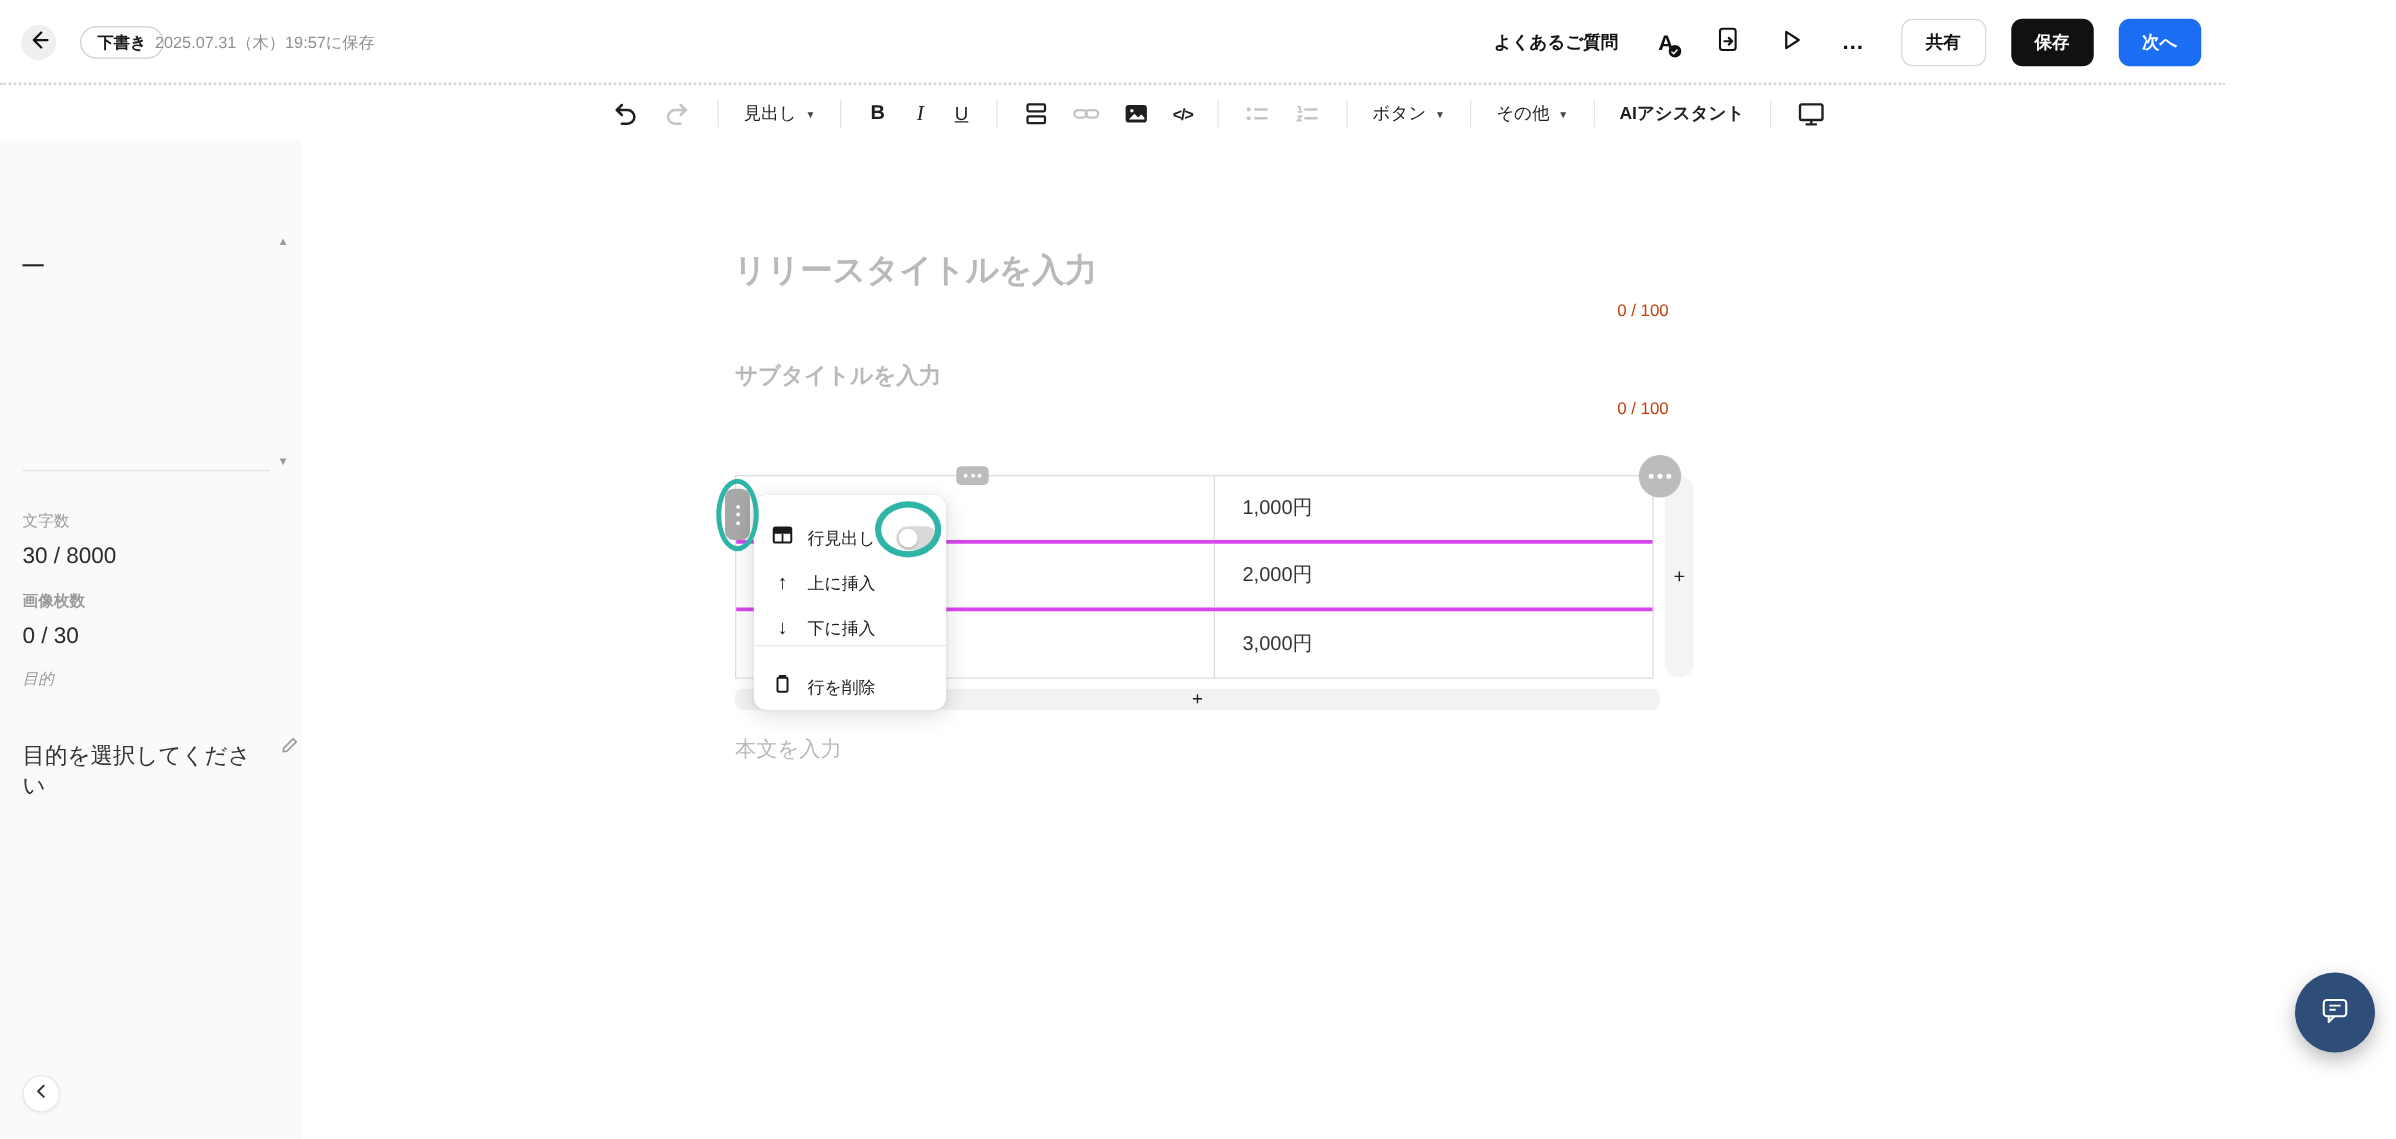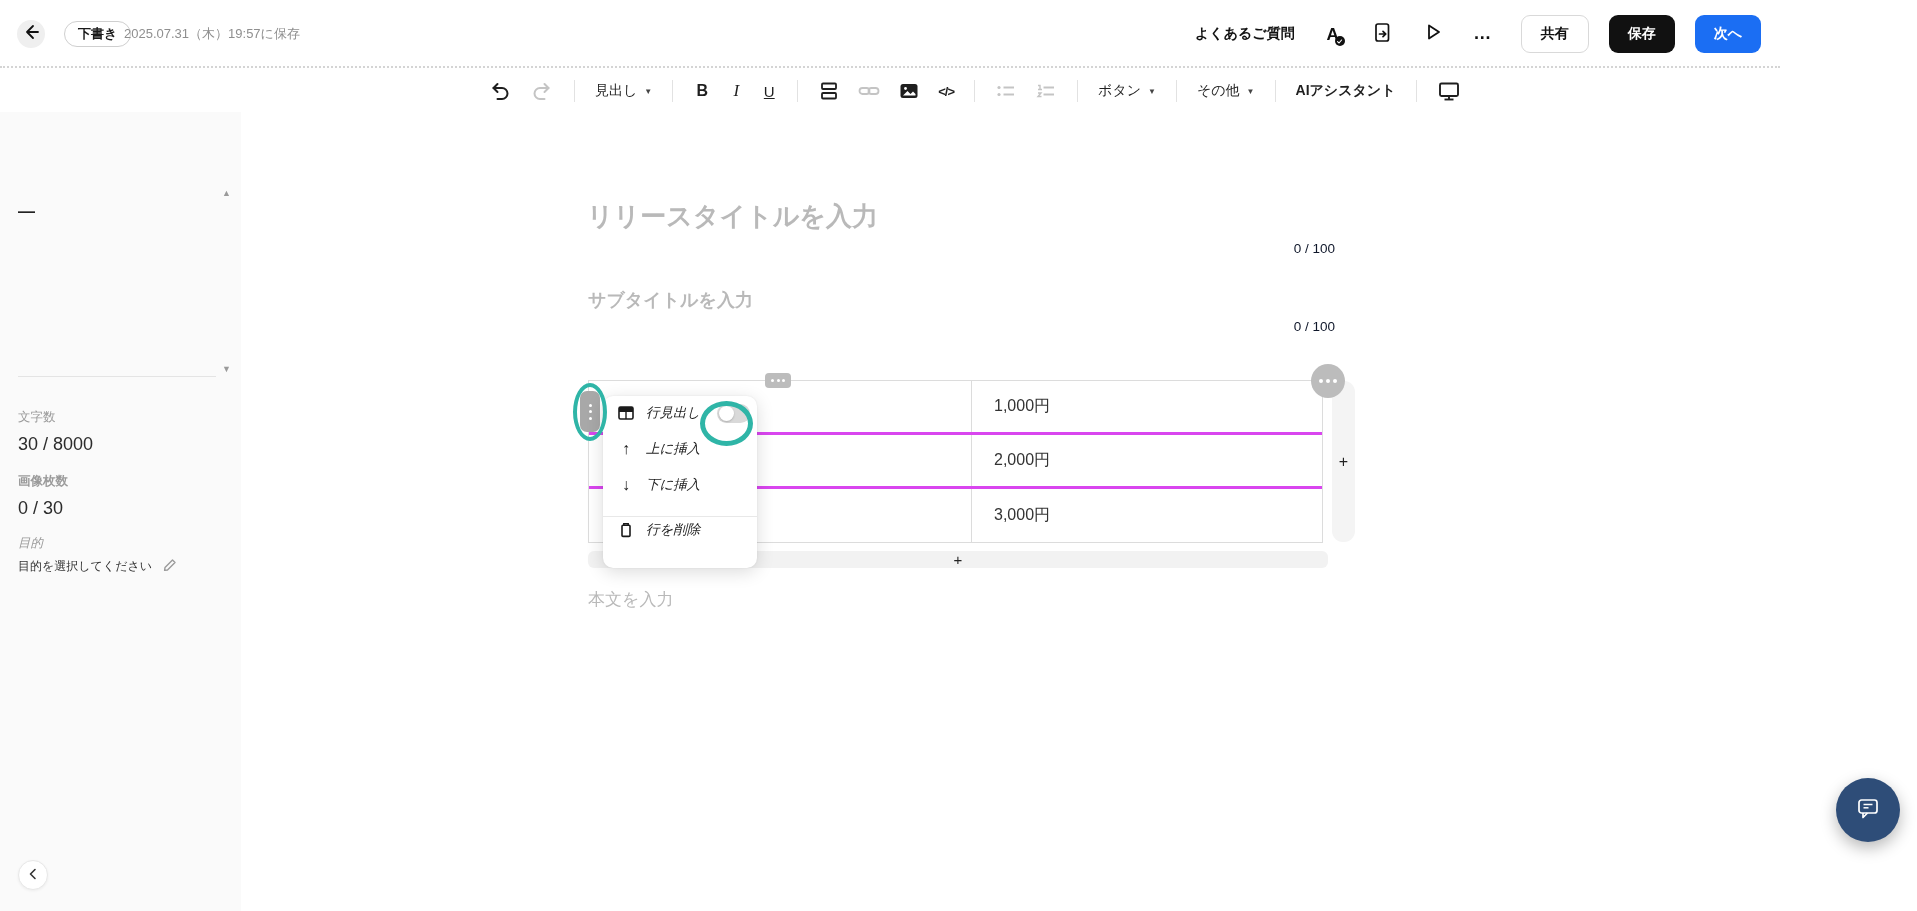--- a/index.html
+++ b/index.html
@@ -43,29 +43,29 @@
   .tb-ai { font-size:14px; font-weight:700; }
 
   
   .sidebar { position:absolute; left:0; top:112px; width:241px; height:799px; background:#fafafa; z-index:5; }
   .scroll-arrow { position:absolute; left:222px; font-size:9px; color:#9a9a9a; cursor:pointer; }
   .outline-dash { position:absolute; left:18px; top:90px; font-size:17px; font-weight:700; color:#222; cursor:pointer; }
   .side-div { position:absolute; left:18px; top:264px; width:198px; height:1px; background:#e4e4e4; }
   .stat-label { position:absolute; left:18px; font-size:12.5px; color:#9a9a9a; }
   .stat-value { position:absolute; left:18px; font-size:18px; color:#2b2b2b; }
   .purpose-row { position:absolute; left:18px; top:444px; display:flex; align-items:center; gap:10px; cursor:pointer; }
-  .purpose-text { font-size:12px; color:#333; }
+  .purpose-text { font-size:18px; color:#333;margin-top:36px; }
 
   .collapse-btn { position:absolute; left:18px; top:860px; width:30px; height:30px; border-radius:50%;
                   background:#fff; border:1px solid #e8e8e8; display:flex; align-items:center; justify-content:center;
                   cursor:pointer; box-shadow:0 1px 3px rgba(0,0,0,.06); z-index:20; }
 
   
   .title-ph { position:absolute; left:587px; top:199px; font-size:26px; font-weight:700; color:#b9b9b9; }
-  .counter { position:absolute; left:1135px; width:200px; text-align:right; font-size:13.5px; color:#0f172a; }
+  .counter { position:absolute; left:1135px; width:200px; text-align:right; font-size:13.5px; color:#c2410c; }
   .subtitle-ph { position:absolute; left:588px; top:288px; font-size:18px; font-weight:700; color:#b9b9b9; }
   .body-ph { position:absolute; left:588px; top:588px; font-size:17px; color:#b9b9b9; }
 
   
   .ptable { position:absolute; left:588px; top:380px; width:735px; border:1px solid #dcdcdc; background:#fff; }
   .prow { display:flex; height:54px; border-bottom:3px solid #d946ef; }
   .prow:last-child { border-bottom:none; height:53px; }
   .c1 { width:383px; border-right:1px solid #dcdcdc; }
   .c2 { flex:1; display:flex; align-items:center; padding-left:22px; font-size:16px; color:#333; }
 
@@ -84,22 +84,22 @@
                 font-size:15px; color:#222; cursor:pointer; z-index:4; }
 
   .row-handle { position:absolute; left:580px; top:391px; width:20px; height:41px; border-radius:7px;
                 background:#a8a8a8; display:flex; flex-direction:column; align-items:center; justify-content:center;
                 gap:3.5px; z-index:8; cursor:grab; }
   .row-handle i { width:3px; height:3px; border-radius:50%; background:#fff; display:block; }
 
   
   .ctx-menu { position:absolute; left:603px; top:396px; width:154px; background:#fff; border-radius:10px;
               box-shadow:0 4px 18px rgba(0,0,0,.14), 0 0 2px rgba(0,0,0,.08); padding:8px 0 9px; z-index:10; }
-  .mi { height:36px; display:flex; align-items:flex-start; padding:0 14px; gap:11px; font-size:13.5px;
-        color:#1a1a1a; cursor:pointer; white-space:nowrap;font-style:italic; }
+  .mi { height:36px; display:flex; align-items:flex-end; padding:0 14px; gap:11px; font-size:13.5px;
+        color:#1a1a1a; cursor:pointer; white-space:nowrap; }
   .mi:last-child { height:38px; }
   .mi .glyph { font-size:16px; width:18px; text-align:center; color:#1a1a1a; }
   .menu-div { height:1px; background:#e8e8e8; margin:4px 0; }
   .toggle { margin-left:6px; width:33px; height:19px; border-radius:10px; background:#d9d9d9; position:relative;
             flex:0 0 auto; cursor:pointer; }
   .toggle .knob { position:absolute; left:2px; top:2px; width:15px; height:15px; border-radius:50%; background:#fff;
                   box-shadow:0 1px 2px rgba(0,0,0,.2); }
 
   
   .ring { position:absolute; border:4px solid #2fb5a7; border-radius:50%; z-index:12; pointer-events:none; }

